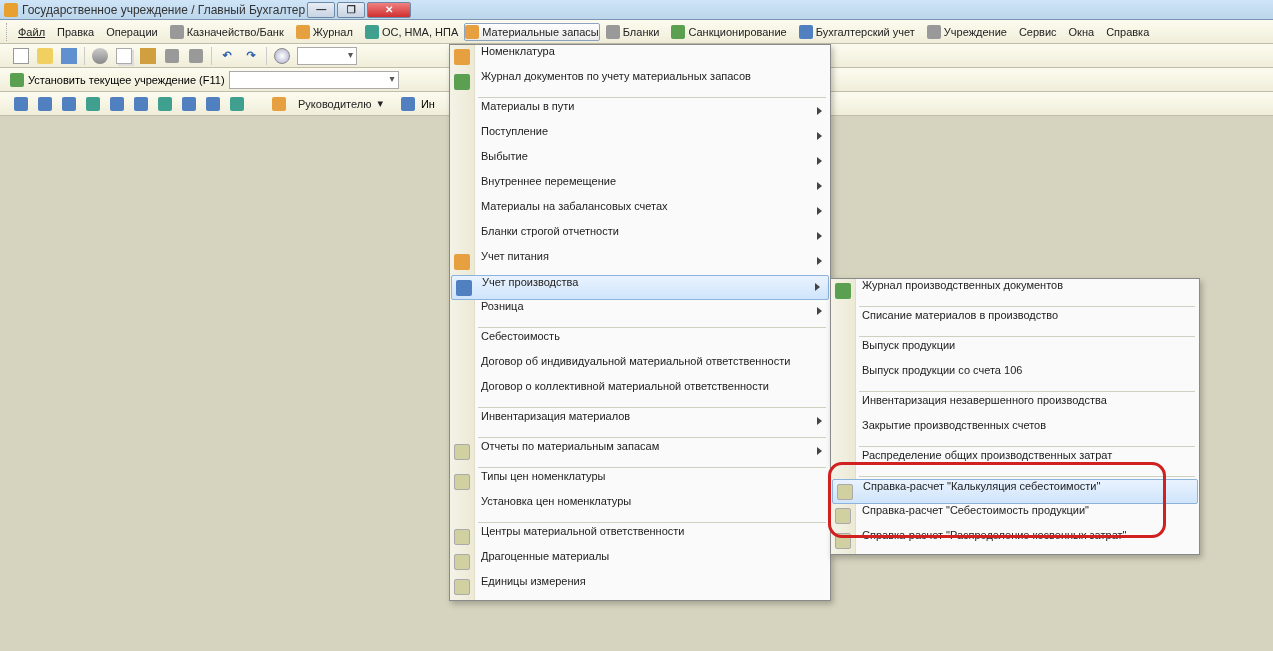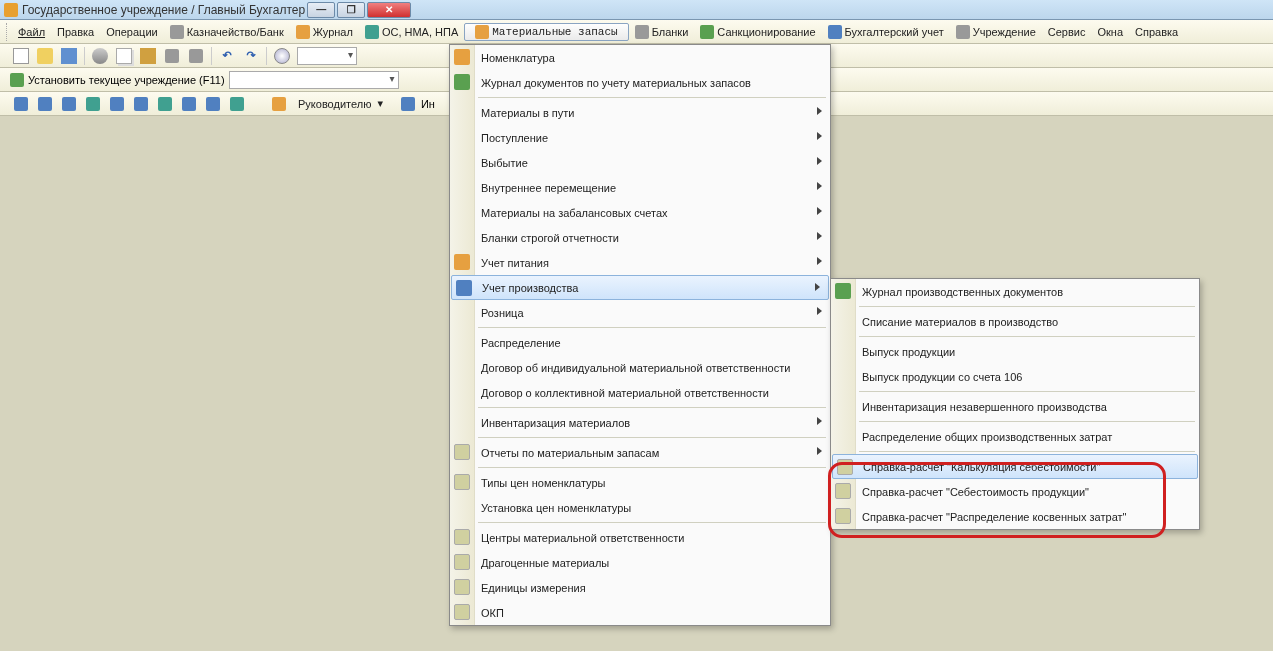--- a/index.html
+++ b/index.html
@@ -65,22 +65,21 @@
     gap: 3px;
     cursor: default;
     color: #222;
     white-space: nowrap;
   }
   .menu-item u { text-decoration: underline; }
   .menu-item.pressed {
     background: linear-gradient(#fefefe,#eaeaea);
     border: 1px solid #8aa4c2;
     border-radius: 2px;
-    padding: 1px 10px;
-    font-family: Liberation Mono, monospace;
+    padding: 1px 0;
   }
   .mini-icon {
     width: 14px; height: 14px;
     display: inline-block;
     background: #b0b050;
     border-radius: 2px;
   }
   .mini-icon.orange { background: #e6a040; }
   .mini-icon.green { background: #5aa050; }
   .mini-icon.blue { background: #5080c0; }
@@ -136,21 +135,21 @@
     position: absolute;
     left: 0; top: 0; bottom: 0;
     width: 25px;
     background: linear-gradient(to right, #f4f3e8, #ece9d4);
     border-right: 1px solid #e0ddc8;
   }
   .drop-item {
     position: relative;
     height: 25px;
     display: flex;
-    align-items: center;
+    align-items: flex-start;
     padding-left: 31px;
     padding-right: 22px;
     font-size: 11px;
     color: #222;
     white-space: nowrap;
   }
   .drop-item.hl {
     background: linear-gradient(#eaf3fe, #cfe4fb);
     border: 1px solid #8cb3dc;
     border-radius: 2px;
@@ -404,21 +403,21 @@
       <span class="icon-slot mini-icon blue"></span>
       <span>Учет производства</span>
       <span class="arrow"></span>
     </div>
     <div class="drop-item">
       <span>Розница</span>
       <span class="arrow"></span>
     </div>
     <div class="drop-sep"></div>
     <div class="drop-item">
-      <span>Распределение</span>
+      <span>Себестоимость</span>
     </div>
     <div class="drop-item">
       <span>Договор об индивидуальной материальной ответственности</span>
     </div>
     <div class="drop-item">
       <span>Договор о коллективной материальной ответственности</span>
     </div>
     <div class="drop-sep"></div>
     <div class="drop-item">
       <span>Инвентаризация материалов</span>
@@ -443,24 +442,20 @@
       <span class="icon-slot mini-icon report"></span>
       <span>Центры материальной ответственности</span>
     </div>
     <div class="drop-item">
       <span class="icon-slot mini-icon report"></span>
       <span>Драгоценные материалы</span>
     </div>
     <div class="drop-item">
       <span class="icon-slot mini-icon report"></span>
       <span>Единицы измерения</span>
-    </div>
-    <div class="drop-item">
-      <span class="icon-slot mini-icon report"></span>
-      <span>ОКП</span>
     </div>
   </div>
 
 <div class="dropdown sub" id="dd2">
   <div class="icon-strip"></div>
 <div class="drop-item">
       <span class="icon-slot mini-icon green"></span>
       <span>Журнал производственных документов</span>
     </div>
     <div class="drop-sep"></div>
@@ -471,20 +466,23 @@
     <div class="drop-item">
       <span>Выпуск продукции</span>
     </div>
     <div class="drop-item">
       <span>Выпуск продукции со счета 106</span>
     </div>
     <div class="drop-sep"></div>
     <div class="drop-item">
       <span>Инвентаризация незавершенного производства</span>
     </div>
+    <div class="drop-item">
+      <span>Закрытие производственных счетов</span>
+    </div>
     <div class="drop-sep"></div>
     <div class="drop-item">
       <span>Распределение общих производственных затрат</span>
     </div>
     <div class="drop-sep"></div>
     <div class="drop-item hl">
       <span class="icon-slot mini-icon report"></span>
       <span>Справка-расчет "Калькуляция себестоимости"</span>
     </div>
     <div class="drop-item">

